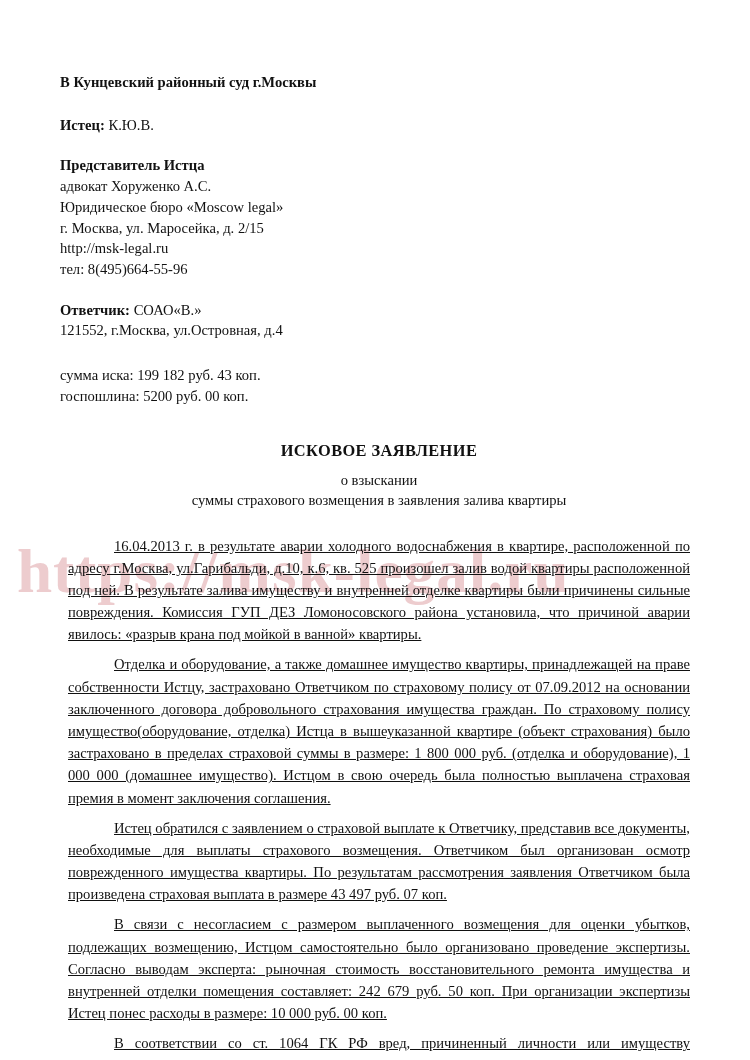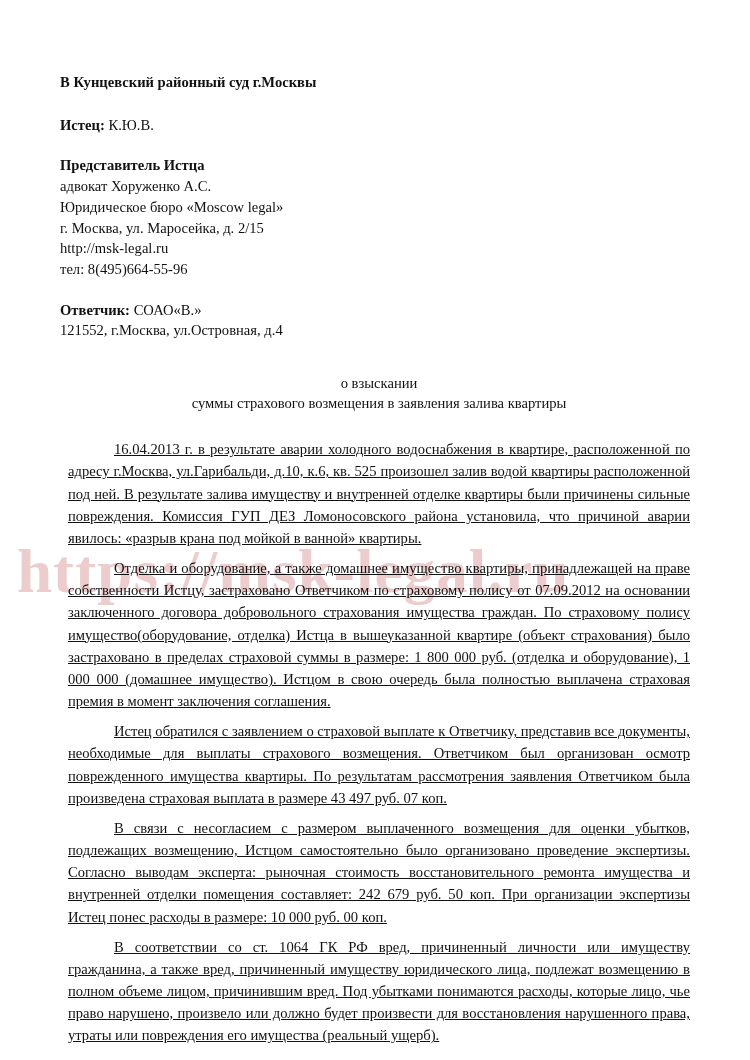--- a/index.html
+++ b/index.html
@@ -141,24 +141,29 @@
       </div>
 
       <div class="party-group">
         <div class="party-line">
           <span class="lead">Ответчик:</span>
           <span>СОАО«В.»</span>
         </div>
         <div class="party-line">121552, г.Москва, ул.Островная, д.4</div>
       </div>
 
+      <div class="party-group sums-group">
+        <div class="party-line">сумма иска: 199 182 руб. 43 коп.</div>
+        <div class="party-line">госпошлина: 5200 руб. 00 коп.</div>
+      </div>
 
     </div>
 
     <div class="title-block">
+      <div class="doc-title">ИСКОВОЕ ЗАЯВЛЕНИЕ</div>
       <div class="doc-subtitle">о взыскании</div>
       <div class="doc-subject">суммы страхового возмещения в заявления залива квартиры</div>
     </div>
 
     <div class="body-block">
       <p>16.04.2013 г. в результате аварии холодного водоснабжения в квартире, расположенной по адресу г.Москва, ул.Гарибальди, д.10, к.6, кв. 525 произошел залив водой квартиры расположенной под ней. В результате залива имуществу и внутренней отделке квартиры были причинены сильные повреждения. Комиссия ГУП ДЕЗ Ломоносовского района установила, что причиной аварии явилось: «разрыв крана под мойкой в ванной» квартиры.</p>
       <p>Отделка и оборудование, а также домашнее имущество квартиры, принадлежащей на праве собственности Истцу, застраховано Ответчиком по страховому полису от 07.09.2012 на основании заключенного договора добровольного страхования имущества граждан. По страховому полису имущество(оборудование, отделка) Истца в вышеуказанной квартире (объект страхования) было застраховано в пределах страховой суммы в размере: 1 800 000 руб. (отделка и оборудование), 1 000 000 (домашнее имущество). Истцом в свою очередь была полностью выплачена страховая премия в момент заключения соглашения.</p>
       <p>Истец обратился с заявлением о страховой выплате к Ответчику, представив все документы, необходимые для выплаты страхового возмещения. Ответчиком был организован осмотр поврежденного имущества квартиры. По результатам рассмотрения заявления Ответчиком была произведена страховая выплата в размере 43 497 руб. 07 коп.</p>
       <p>В связи с несогласием с размером выплаченного возмещения для оценки убытков, подлежащих возмещению, Истцом самостоятельно было организовано проведение экспертизы. Согласно выводам эксперта: рыночная стоимость восстановительного ремонта имущества и внутренней отделки помещения составляет: 242 679 руб. 50 коп.   При организации экспертизы Истец понес расходы в размере: 10 000 руб. 00 коп.</p>
       <p>В соответствии со ст. 1064 ГК РФ вред, причиненный личности или имуществу гражданина, а также вред, причиненный имуществу юридического лица, подлежат возмещению в полном объеме лицом, причинившим вред. Под убытками понимаются расходы, которые лицо, чье право нарушено, произвело или должно будет произвести для восстановления нарушенного права, утраты или повреждения его имущества (реальный ущерб).</p>

